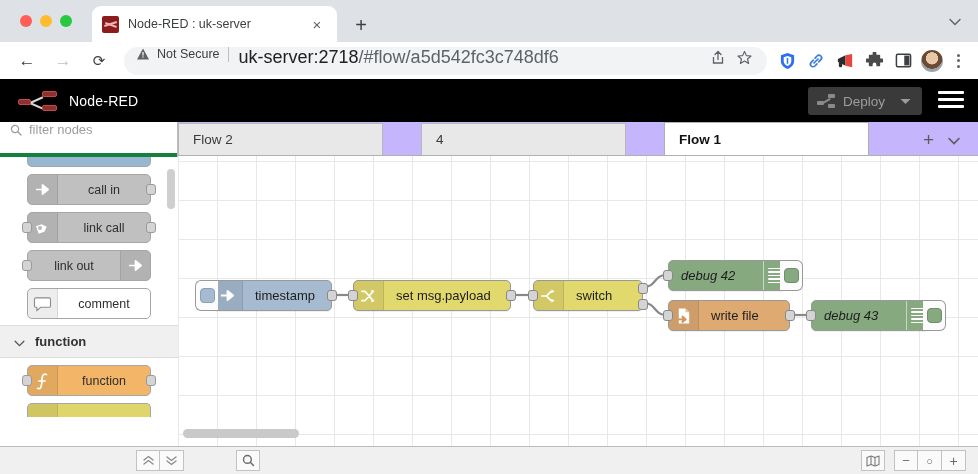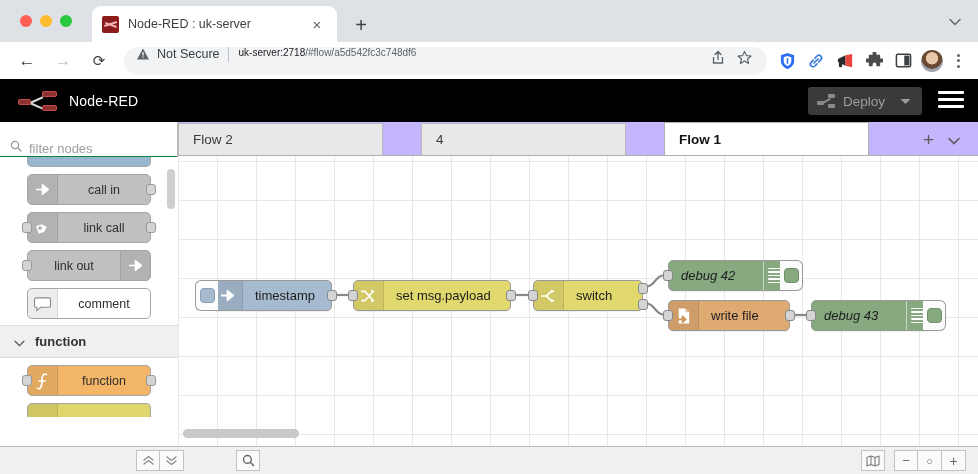--- a/index.html
+++ b/index.html
@@ -90,21 +90,21 @@
     width: 14px; height: 14px; margin-right: 7px; flex: 0 0 14px;
     color: #5f6368;
   }
   .not-secure {
     font-size: 12.5px; color: #3c4043; margin-right: 8px; white-space: nowrap;
   }
   .omni-divider {
     width: 1px; height: 15px; background: #bdc1c6; margin-right: 10px;
   }
   .omni-url {
-    font-size: 10px; color: #3c4043; flex: 1;
+    font-size: 18px; color: #3c4043; flex: 1;
     white-space: nowrap; overflow: hidden;
   }
   .omni-url .host { color: #202124; }
   .omni-url .path { color: #5f6368; }
   .omni-action {
     width: 22px; height: 22px; margin-left: 4px; flex: 0 0 22px;
     display: flex; align-items: center; justify-content: center;
     color: #5f6368;
   }
   .ext-icons { display: flex; align-items: center; margin-left: 8px; gap: 5px; }
@@ -173,22 +173,22 @@
   .workspace {
     position: absolute; top: 122px; left: 0; width: 978px; height: 324px;
   }
 
   
   .palette {
     position: absolute; left: 0; top: 0; width: 178px; height: 324px;
     background: #f3f3f3; border-right: 1px solid #bbb;
   }
   .palette-search {
-    height: 35px; background: #fff; border-bottom: 1px solid #15803d;
-    display: flex; align-items: flex-end; padding: 0 10px;
+    height: 35px; background: #fff; border-bottom: 4px solid #15803d;
+    display: flex; align-items: flex-start; padding: 0 10px;
   }
   .palette-search .mag { margin-right: 7px; color: #9a9a9a; flex: 0 0 12px; }
   .palette-search input {
     border: 0; outline: 0; font-size: 13px; color: #444;
     font-family: "Liberation Sans", sans-serif; width: 130px; background: transparent;
   }
   .palette-search input::placeholder { color: #9e9e9e; }
   .palette-list {
     position: absolute; top: 35px; left: 0; width: 178px; height: 289px;
     background: #fff; overflow: hidden;

